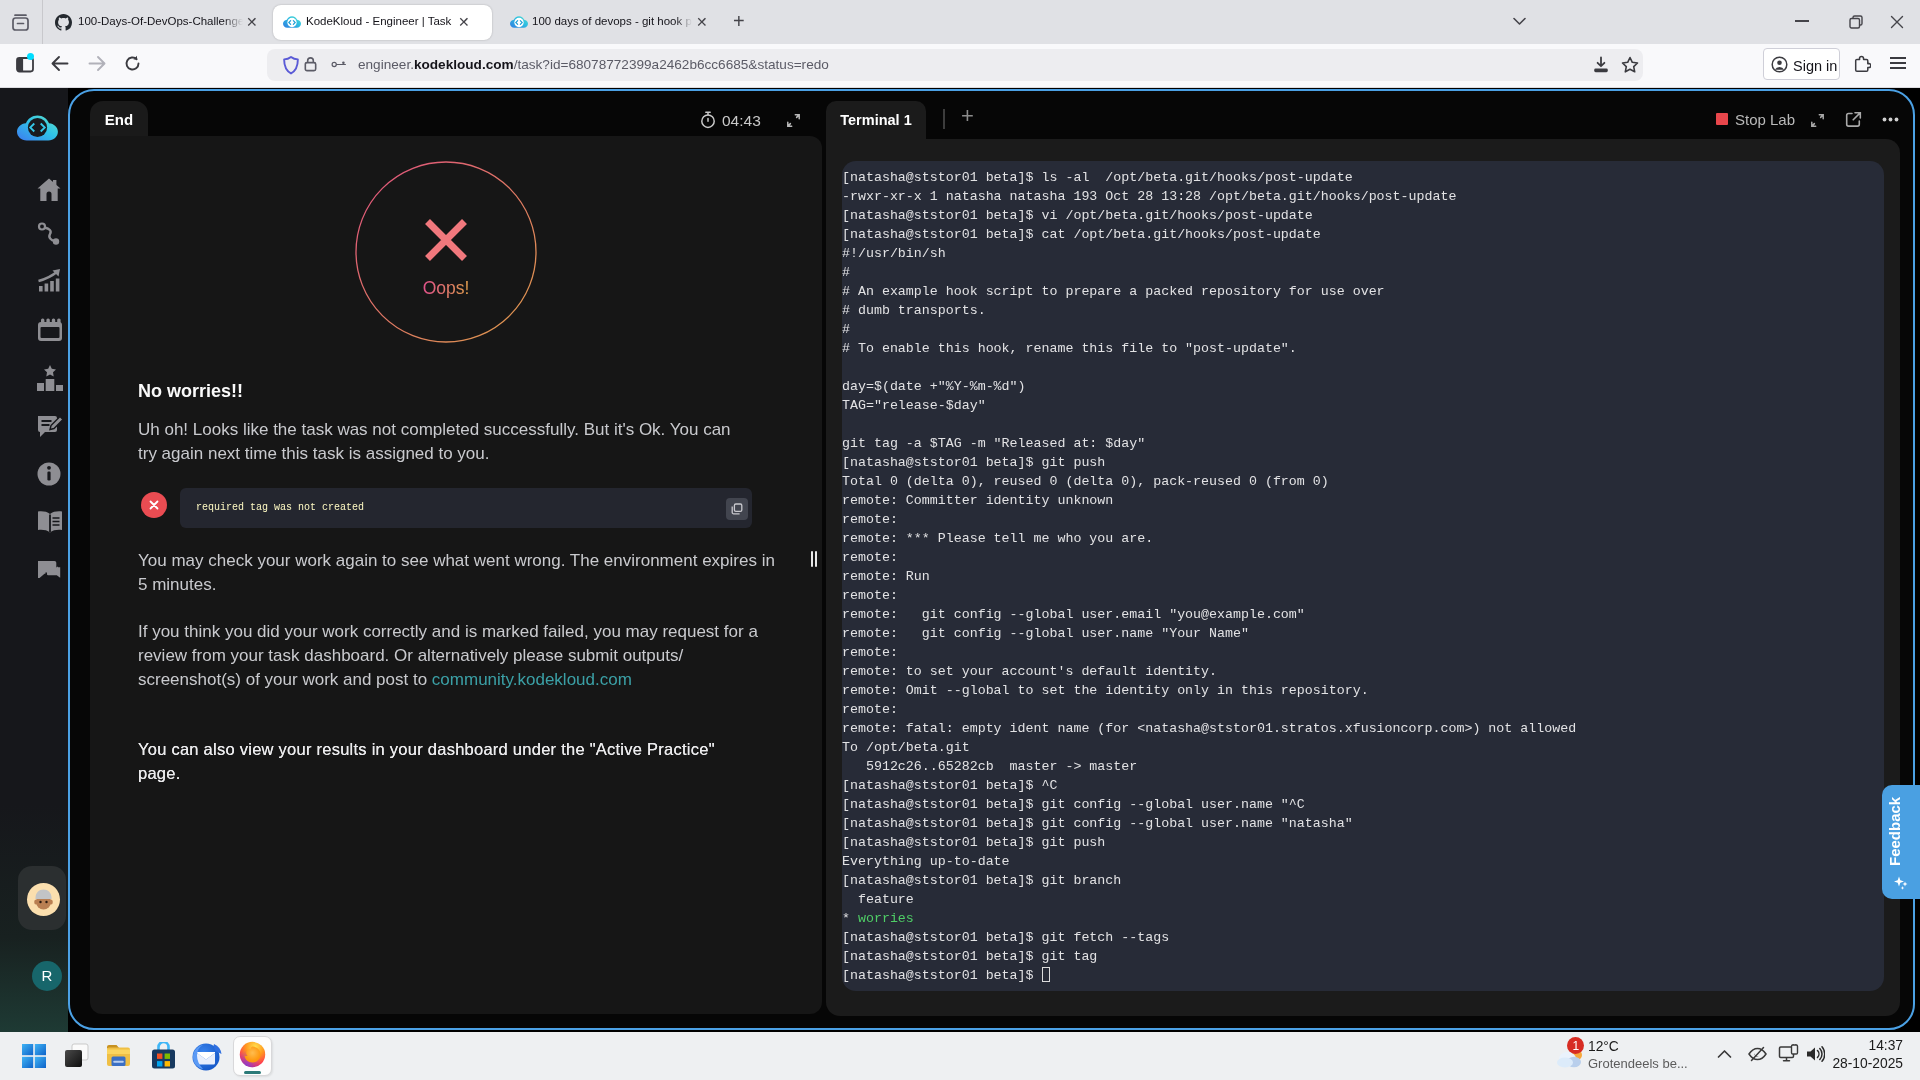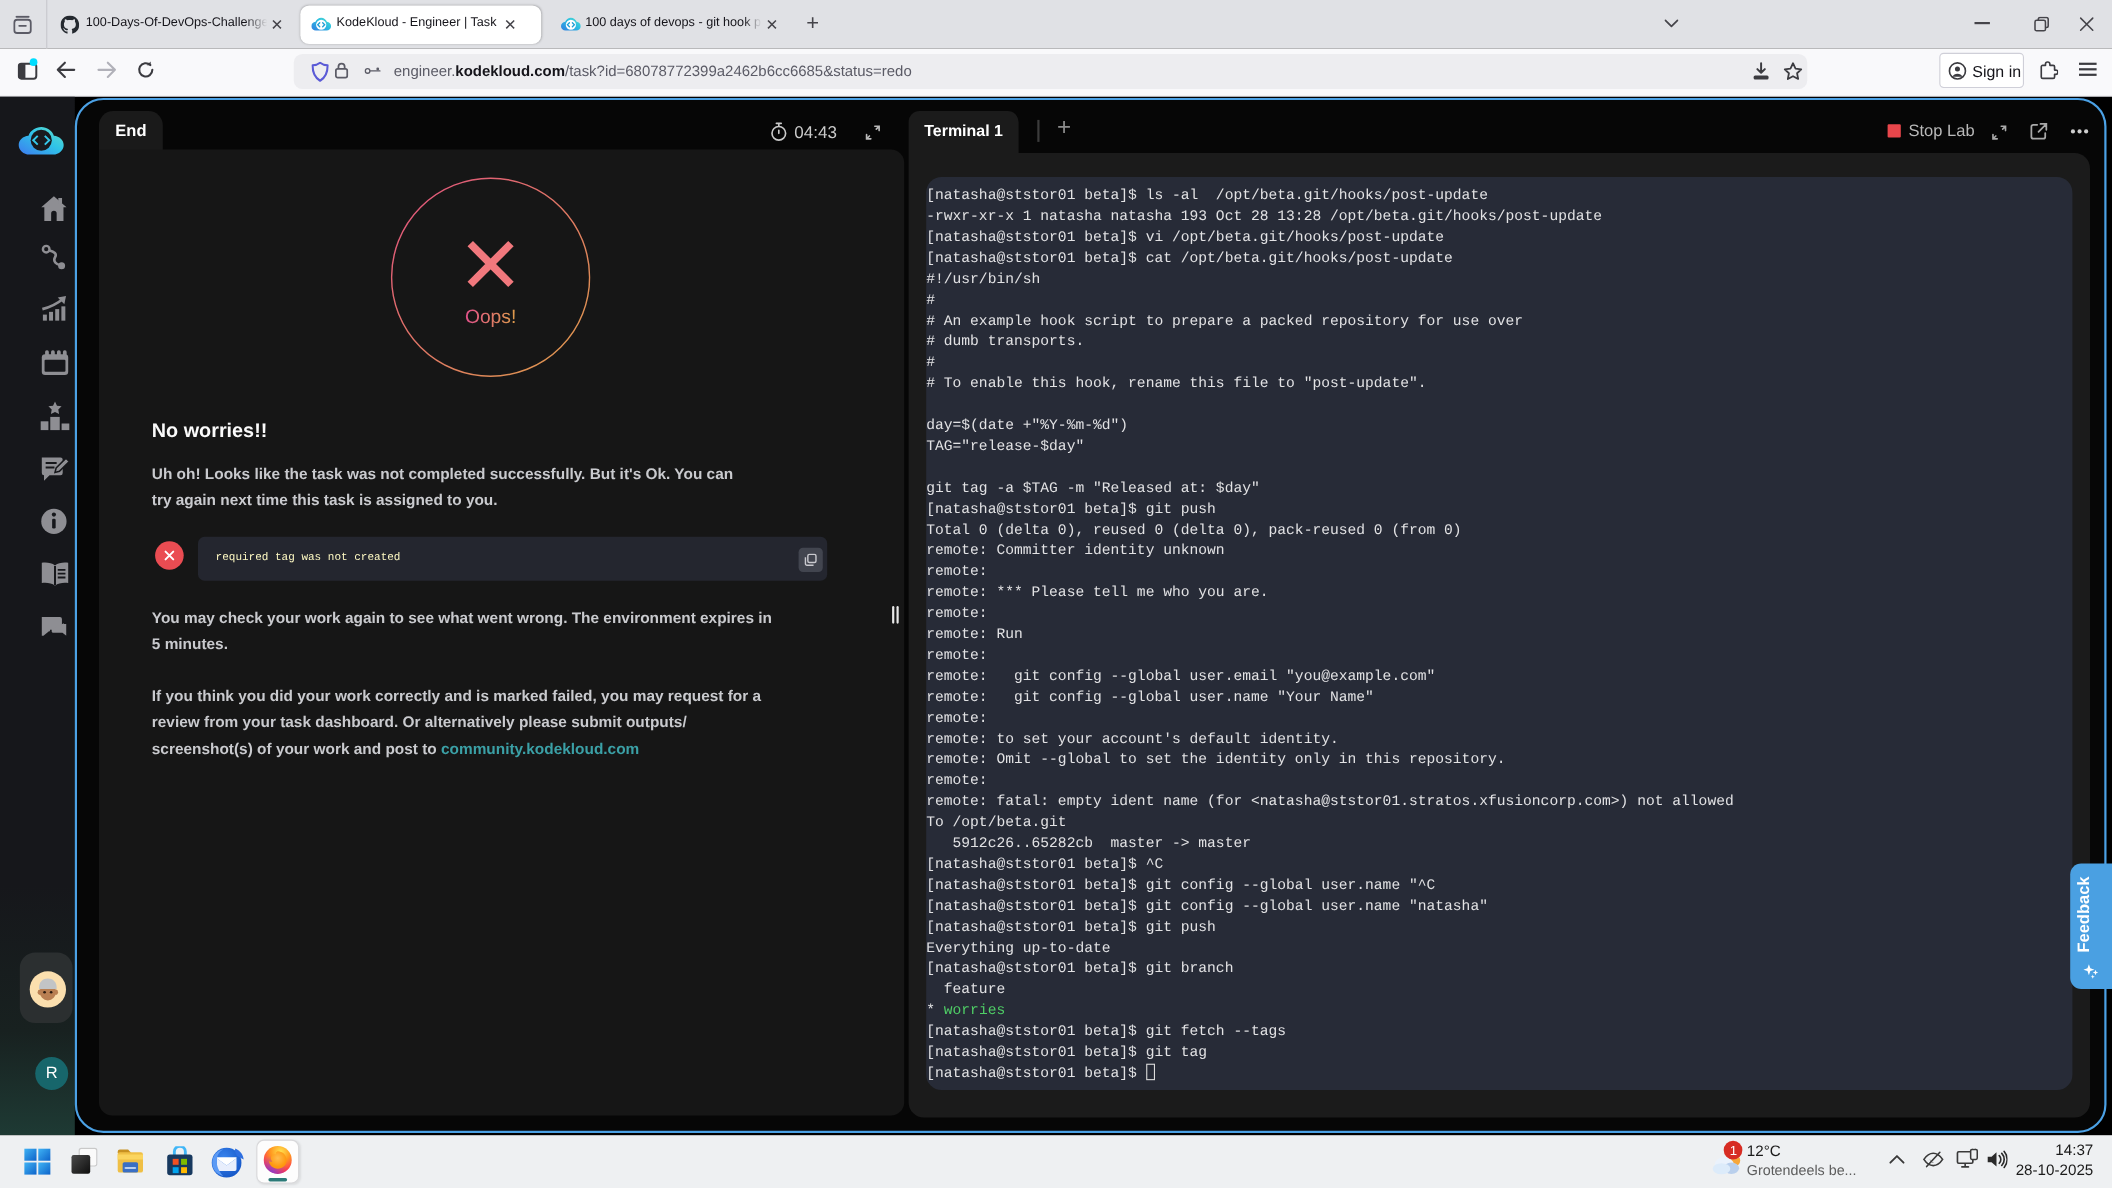--- a/index.html
+++ b/index.html
@@ -24,21 +24,21 @@
   #lpanel { position:absolute; left:90px; top:48px; width:732px; height:878px; background:#161616; border-radius:0 12px 12px 12px; }
   #timer { position:absolute; left:600px; top:22px; width:200px; height:20px; color:#c9c9c9; font-size:15.5px; }
   
   #termtab { position:absolute; left:826px; top:13px; width:100px; height:38px; background:#1b1b1b; border-radius:10px 10px 0 0; color:#fff; font-weight:bold; font-size:14.5px; text-align:center; line-height:39px; }
   #rpanel { position:absolute; left:826px; top:51px; width:1074px; height:877px; background:#1b1b1b; border-radius:0 14px 14px 14px; }
   #termbox { position:absolute; left:842px; top:72.5px; width:1042px; height:830px; background:#272b37; border-radius:14px; overflow:hidden; }
   #termbox pre { font-family:"Liberation Mono", monospace; font-size:13.3px; line-height:19.02px; color:#e2e2e4; padding:7px 0 0 0; }
   .grn { color:#4fce66; }
   .sic { left:36px; }
   .lhead { font-size:18px; font-weight:bold; color:#fafafa; }
-  .lpara { font-size:14px; line-height:24px; color:#c9cace;font-weight:bold; }
+  .lpara { font-size:17px; line-height:24px; color:#c9cace; }
   .lbold { font-size:16.5px; line-height:24px; color:#ebebed; text-shadow:0 0 .6px #ebebed; letter-spacing:.25px; }
   .link { color:#3ba0a6; }
   .errmono { font-family:"Liberation Mono", monospace; font-size:10px; color:#fef9c3; }
   .cursor { display:inline-block; width:8px; height:15px; border:1px solid #dcdcdc; vertical-align:-3px; }
   
   #feedback { position:absolute; left:1882px; top:697px; width:38px; height:114px; background:#4aa0e2; border-radius:10px 0 0 10px; }
   #feedback .txt { position:absolute; left:4px; top:8px; width:30px; height:76px; color:#fff; font-weight:bold; font-size:15px; writing-mode:vertical-rl; transform:rotate(180deg); text-align:center; }
   
   #taskbar { position:absolute; left:0; top:1032px; width:1920px; height:48px; background:#eef0f2; }
 </style>
@@ -263,20 +263,21 @@
       </svg>
     <div class="abs" style="left:90px;top:352px;width:572px;height:40px;background:#24262f;border-radius:6px"></div>
     <div class="abs errmono" style="left:106px;top:352px;line-height:40px">required tag was not created</div>
     <div class="abs" style="left:636px;top:362px;width:22px;height:22px;background:#42454f;border-radius:4px"></div>
     <svg class="abs" style="left:641px;top:367px" width="12" height="12" viewBox="0 0 12 12">
         <rect x="3.4" y="1" width="7.4" height="7.4" rx="1.4" fill="none" stroke="#c9c9ce" stroke-width="1.3"></rect>
         <path d="M8.6 10.8 H2.6 A1.4 1.4 0 0 1 1.2 9.4 V3.6" fill="none" stroke="#c9c9ce" stroke-width="1.3"></path>
       </svg>
     <div class="abs lpara" style="left:48px;top:413px">You may check your work again to see what went wrong. The environment expires in<br>5 minutes.</div>
     <div class="abs lpara" style="left:48px;top:484px">If you think you did your work correctly and is marked failed, you may request for a<br>review from your task dashboard. Or alternatively please submit outputs/<br>screenshot(s) of your work and post to <span class="link">community.kodekloud.com</span></div>
+    <div class="abs lbold" style="left:48px;top:601px">You can also view your results in your dashboard under the "Active Practice"<br>page.</div>
   </div>
   <div class="abs" style="left:810.5px;top:463px;width:2px;height:16px;background:#e8e8e8;border-radius:2px"></div>
   <div class="abs" style="left:815px;top:463px;width:2px;height:16px;background:#e8e8e8;border-radius:2px"></div>
   <div id="termtab">Terminal 1</div>
   <div class="abs" style="left:943px;top:21px;width:1.5px;height:20px;background:#3c3c3c"></div>
   <div class="abs" style="left:961px;top:15px;font-size:22px;font-weight:300;color:#8b8b8b">+</div>
   <div class="abs" style="left:1716px;top:25px;width:11.5px;height:11.5px;background:#e8464b;border-radius:1px"></div>
   <div class="abs" style="left:1735px;top:23px;font-size:15px;color:#b9b9b9">Stop Lab</div>
   <svg class="abs" style="left:1810px;top:25px" width="15" height="15" viewBox="0 0 15 15">
       <path d="M9.3 1.8 h3.9 v3.9 M12.9 2.1 10.6 4.4" stroke="#a9a9a9" stroke-width="1.5" fill="none" stroke-linecap="round"></path>

